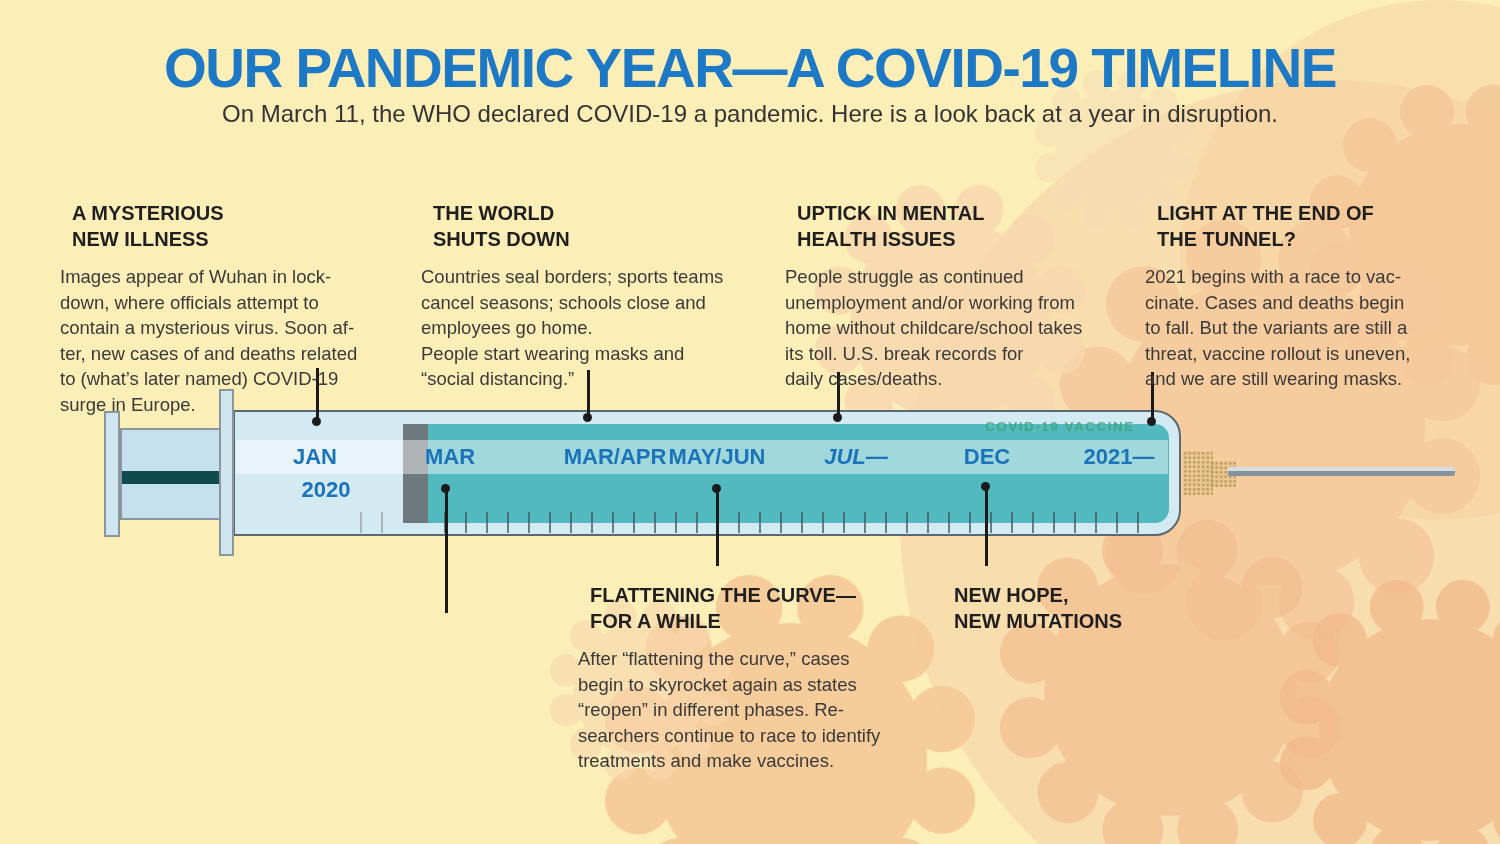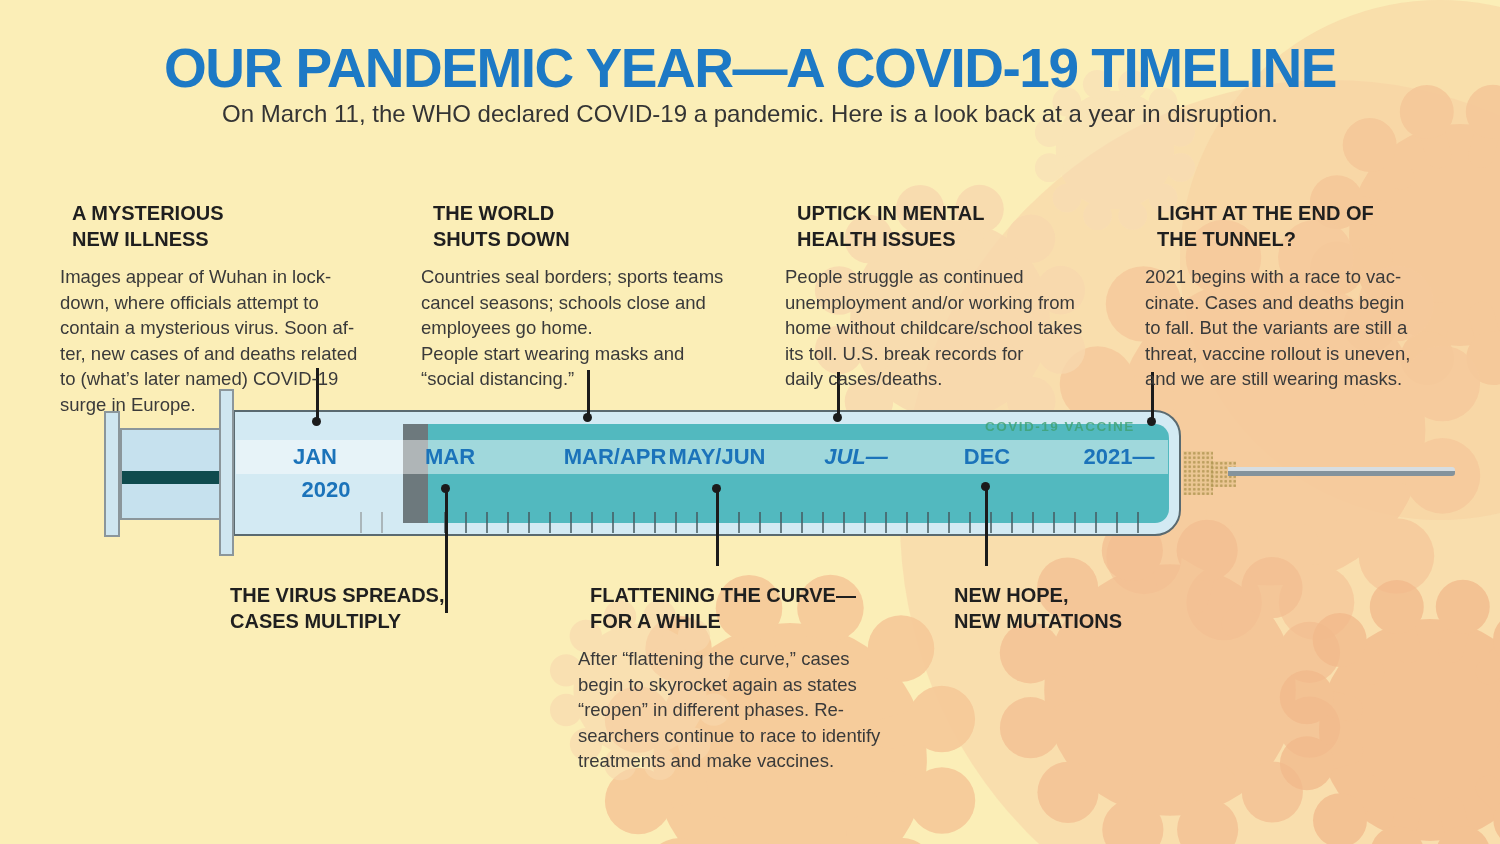--- a/index.html
+++ b/index.html
@@ -333,22 +333,20 @@
   <h3>LIGHT AT THE END OF
 THE TUNNEL?</h3>
   <p>2021 begins with a race to vac-
 cinate. Cases and deaths begin
 to fall. But the variants are still a
 threat, vaccine rollout is uneven,
 and we are still wearing masks.</p>
 </div>
 
 <div class="abs event txt" style="left:218px;top:570px;width:350px;">
-  <h3>THE VIRUS SPREADS,
-CASES MULTIPLY</h3>
 </div>
 <div class="abs event txt" style="left:578px;top:570px;width:360px;">
   <h3>FLATTENING THE CURVE—
 FOR A WHILE</h3>
   <p>After “flattening the curve,” cases
 begin to skyrocket again as states
 “reopen” in different phases. Re-
 searchers continue to race to identify
 treatments and make vaccines.</p>
 </div>

